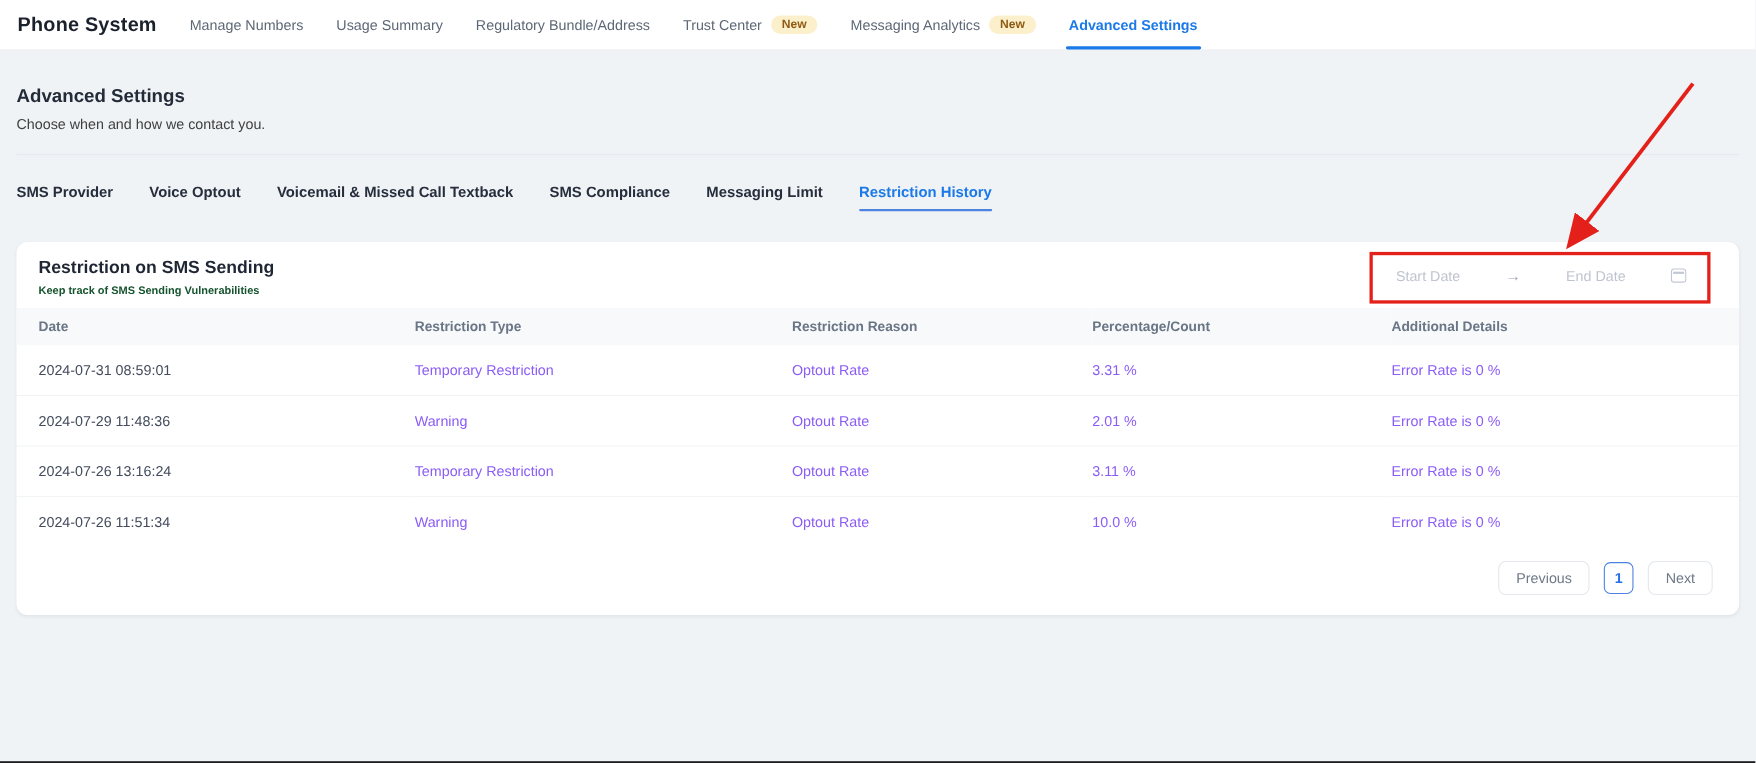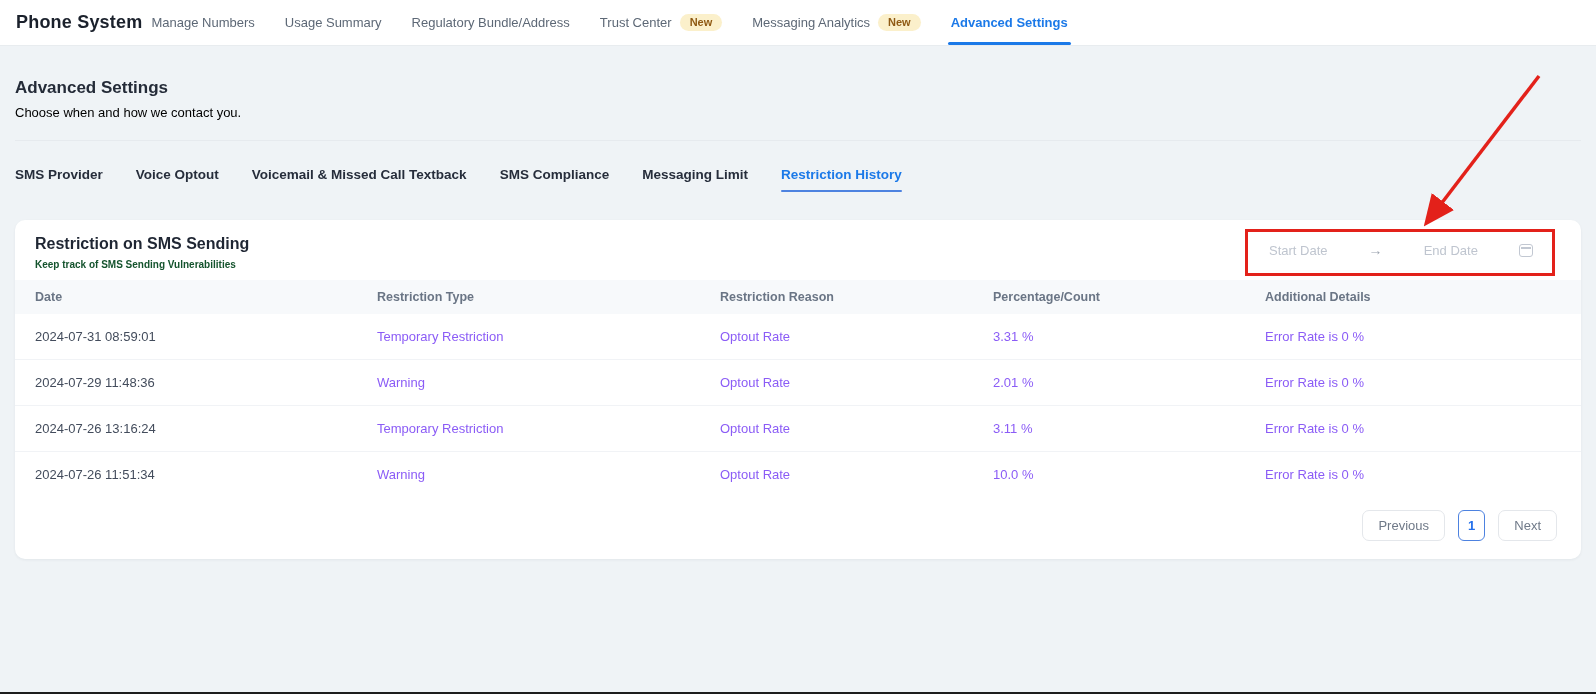--- a/index.html
+++ b/index.html
@@ -10,40 +10,40 @@
     background:#eff3f6;
     font-family:"Liberation Sans", sans-serif;
     -webkit-font-smoothing:antialiased;
   }
 
   
   .topbar {
     height:46px; background:#ffffff; border-bottom:1px solid #e8ecef;
     display:flex; align-items:center; padding:0 16px;
   }
-  .brand { font-size:18px; font-weight:700; color:#1b212c; margin-right:9px; letter-spacing:.2px; }
+  .brand { font-size:18px; font-weight:700; color:#1b212c; margin-right:30px; letter-spacing:.2px; }
   .topnav { display:flex; align-items:flex-end; gap:30px; height:100%; }
   .topnav-item {
     display:flex; align-items:center; gap:8px; height:100%;
     font-size:13px; color:#5d6876; cursor:pointer; position:relative; white-space:nowrap;
   }
   .topnav-item.active { color:#1b79e8; font-weight:700; }
   .topnav-underline {
     position:absolute; left:-3px; right:-3px; bottom:0; height:3px;
     background:#1b79e8; border-radius:2px;
   }
   .badge {
     background:#fbf0cb; color:#8f5a14; font-size:11px; font-weight:700;
     padding:3px 10px; border-radius:11px; line-height:1;
   }
 
   
   .page-head { padding:0 15px; }
   .page-title { margin:32px 0 0; font-size:17px; font-weight:700; color:#242b38; }
-  .page-subtitle { margin-top:7px; font-size:13px; color:#000000; }
+  .page-subtitle { margin-top:7px; font-size:13px; color:#404040; }
   .head-divider { margin-top:20px; height:1px; background:#e6eaee; }
 
   
   .subtabs { display:flex; gap:33px; margin:26px 15px 0; }
   .subtab { font-size:13.5px; font-weight:700; color:#262d3b; cursor:pointer; padding-bottom:10px; position:relative; white-space:nowrap; }
   .subtab.active { color:#1b79e8; }
   .subtab-underline { position:absolute; left:0; right:0; bottom:0; height:2px; background:#4d82e0; border-radius:1px; }
 
   
   .card {
@@ -79,21 +79,21 @@
     background:#f7f9fb; text-align:left; font-weight:700;
     color:#6a7585; font-size:12.5px; padding:10px 0;
   }
   thead th:first-child { padding-left:20px; }
   tbody td { padding:15px 0; font-size:13px; color:#8b5cf6; }
   tbody td:first-child { padding-left:20px; color:#434c5c; }
   tbody tr { border-top:1px solid #f1f3f6; }
   tbody tr:first-child { border-top:none; }
 
   
-  .pager { display:flex; justify-content:flex-end; gap:13px; padding:13px 24px 18px; }
+  .pager { display:flex; justify-content:flex-end; align-items:center; gap:13px; padding:13px 24px 18px; }
   .pg-btn {
     background:#fff; border:1px solid #e4e7eb; border-radius:7px;
     font-size:13px; color:#6f7988; padding:7px 15px; cursor:pointer;
     font-family:"Liberation Sans", sans-serif;
   }
   .pg-num {
     background:#fff; border:1px solid #4d82e0; border-radius:6px;
     font-size:13px; font-weight:700; color:#2470eb; padding:6px 9px; min-width:25px; cursor:pointer;
     font-family:"Liberation Sans", sans-serif;
   }

